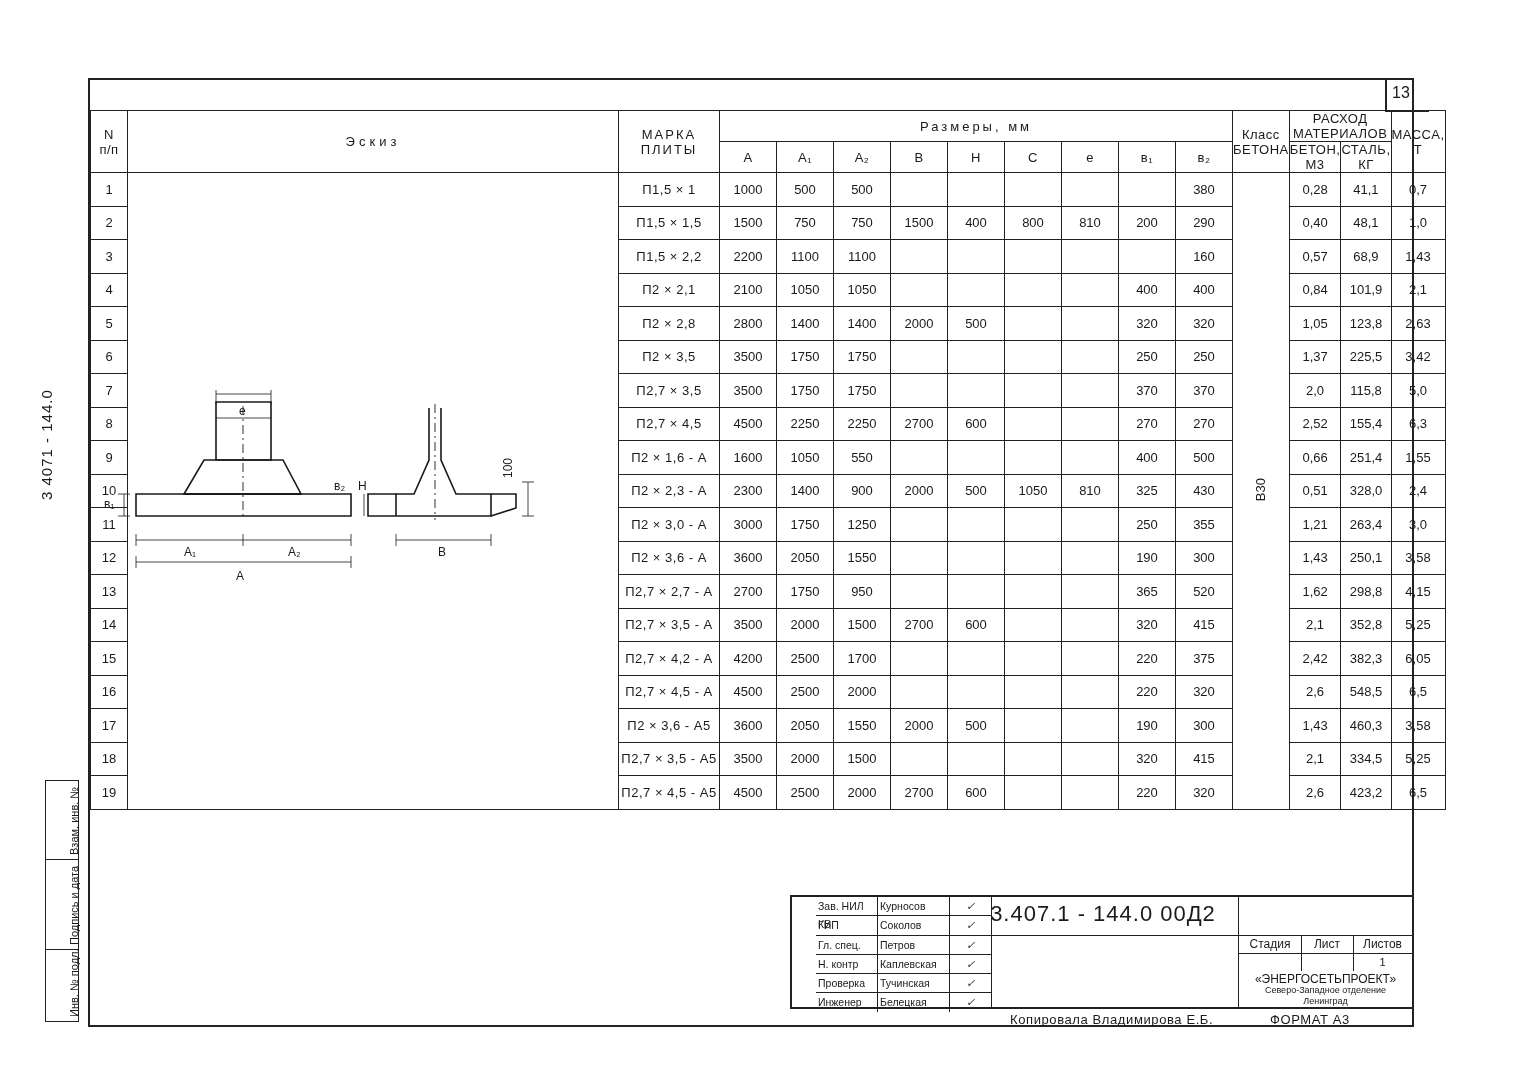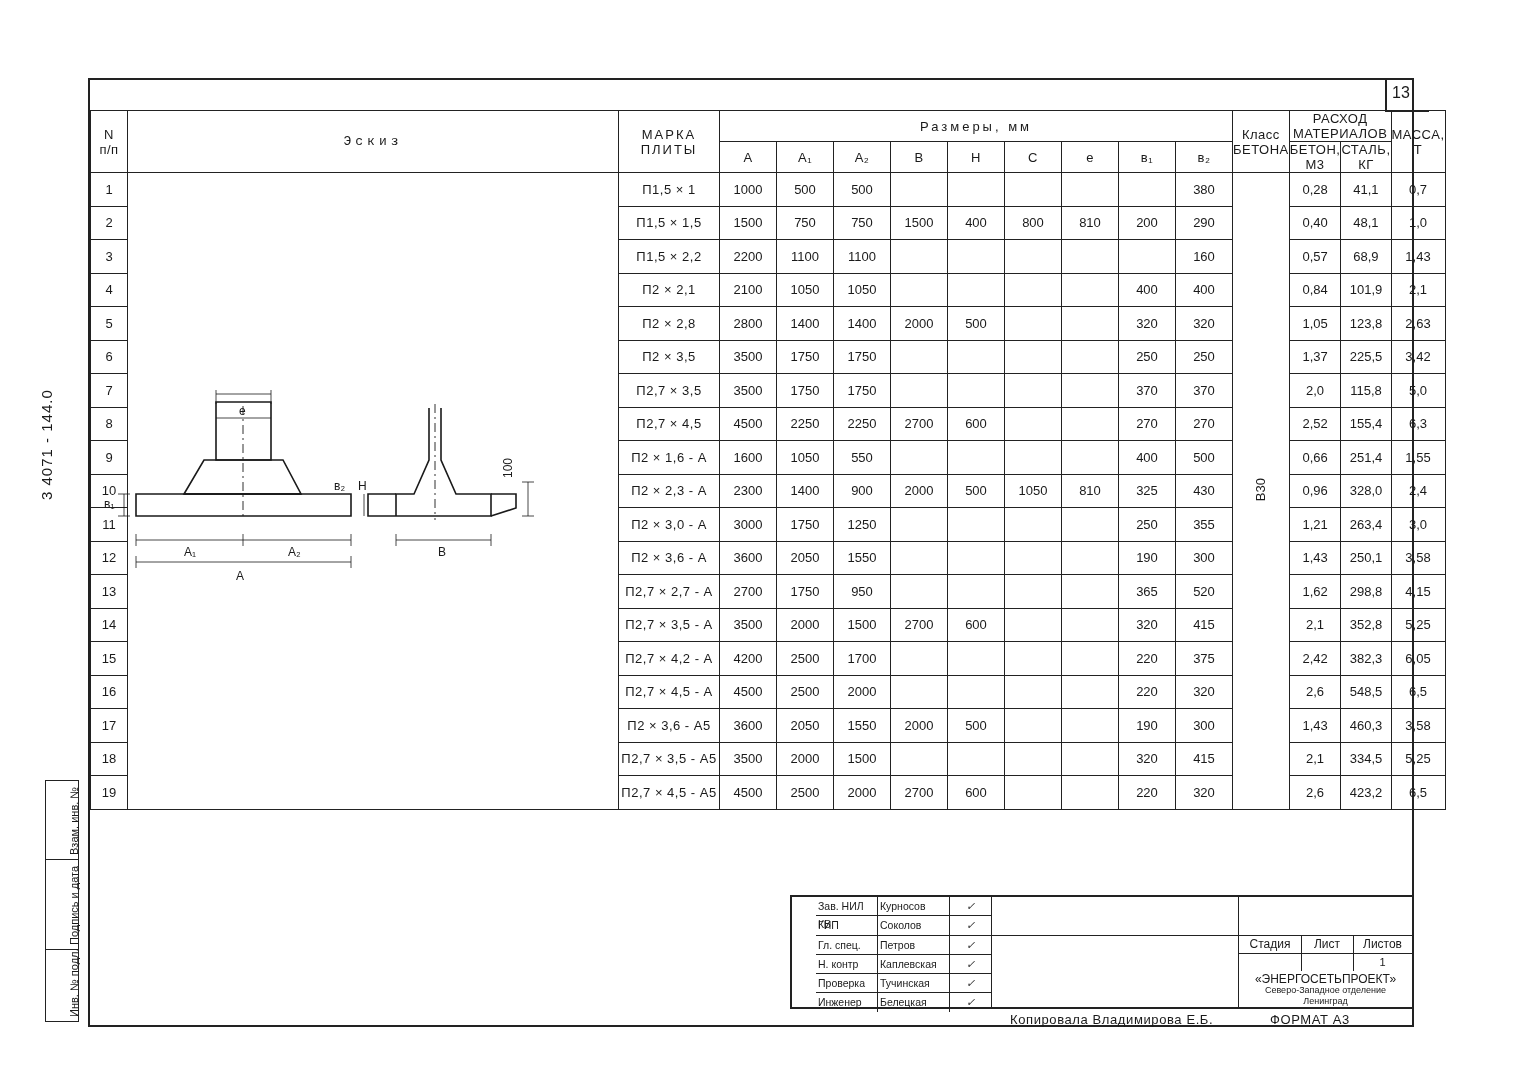--- a/index.html
+++ b/index.html
@@ -16,21 +16,21 @@
   .left-strip{position:absolute;left:45px;top:780px;width:32px;height:240px;border:1px solid #222;}
   .left-strip .cell{position:absolute;left:0;width:32px;border-bottom:1px solid #222;}
   .vtext{position:absolute;transform-origin:0 0;white-space:nowrap;font-size:11px;}
   .code-vert{position:absolute;left:38px;top:500px;transform:rotate(-90deg);transform-origin:0 0;white-space:nowrap;font-size:15px;letter-spacing:1px;}
 
   
   .tbl{position:absolute;left:90px;top:110px;border-collapse:collapse;}
   .tbl td,.tbl th{border:1px solid #222;padding:0;text-align:center;vertical-align:middle;font-size:13px;font-weight:normal;}
   .hdr{font-size:12.5px;letter-spacing:.5px;}
   .num-col{width:36px;}
-  .sketch-cell{width:490px;font-family:Liberation Mono, monospace;}
+  .sketch-cell{width:490px;}
   .mark-col{width:100px;}
   .dim{width:56px;}
   .row td{height:32.5px;}
   .tall{letter-spacing:1px;margin-top:18px;}
   .small{font-size:11px;}
   .vmid{writing-mode:vertical-rl;transform:rotate(180deg);}
 
   
   .sketch-wrap{position:absolute;left:96px;top:390px;width:480px;height:210px;}
 
@@ -272,21 +272,21 @@
           <td style="letter-spacing:.5px">П2 × 2,3 - А</td>
           <td>2300</td>
           <td>1400</td>
           <td>900</td>
           <td>2000</td>
           <td>500</td>
           <td>1050</td>
           <td>810</td>
           <td>325</td>
           <td>430</td>
-          <td>0,96</td>
+          <td>0,51</td>
           <td>328,0</td>
           <td>2,4</td>
         </tr>
         <tr class="row">
           <td>11</td>
           <td style="letter-spacing:.5px">П2 × 3,0 - А</td>
           <td>3000</td>
           <td>1750</td>
           <td>1250</td>
           <td></td>
@@ -514,20 +514,21 @@
           <div class="c3">✓</div>
         </div>
         <div class="r">
           <div class="c1">Инженер</div>
           <div class="c2">Белецкая</div>
           <div class="c3">✓</div>
         </div>
       </div>
 
     <div class="tb-mid">
+      <div class="tb-code">3.407.1 - 144.0   00Д2</div>
       <div class="tb-codeline"></div>
     </div>
 
     <div class="tb-right">
       <div class="tbr-row1"></div>
       <div class="tbr-row2"></div>
       <div class="tbr-c" style="left:0;width:62px;">Стадия</div>
       <div class="tbr-c" style="left:62px;width:52px;">Лист</div>
       <div class="tbr-c" style="left:114px;width:59px;border-right:none;">Листов</div>
       <div class="tbr-v" style="left:0;width:62px;"></div>

